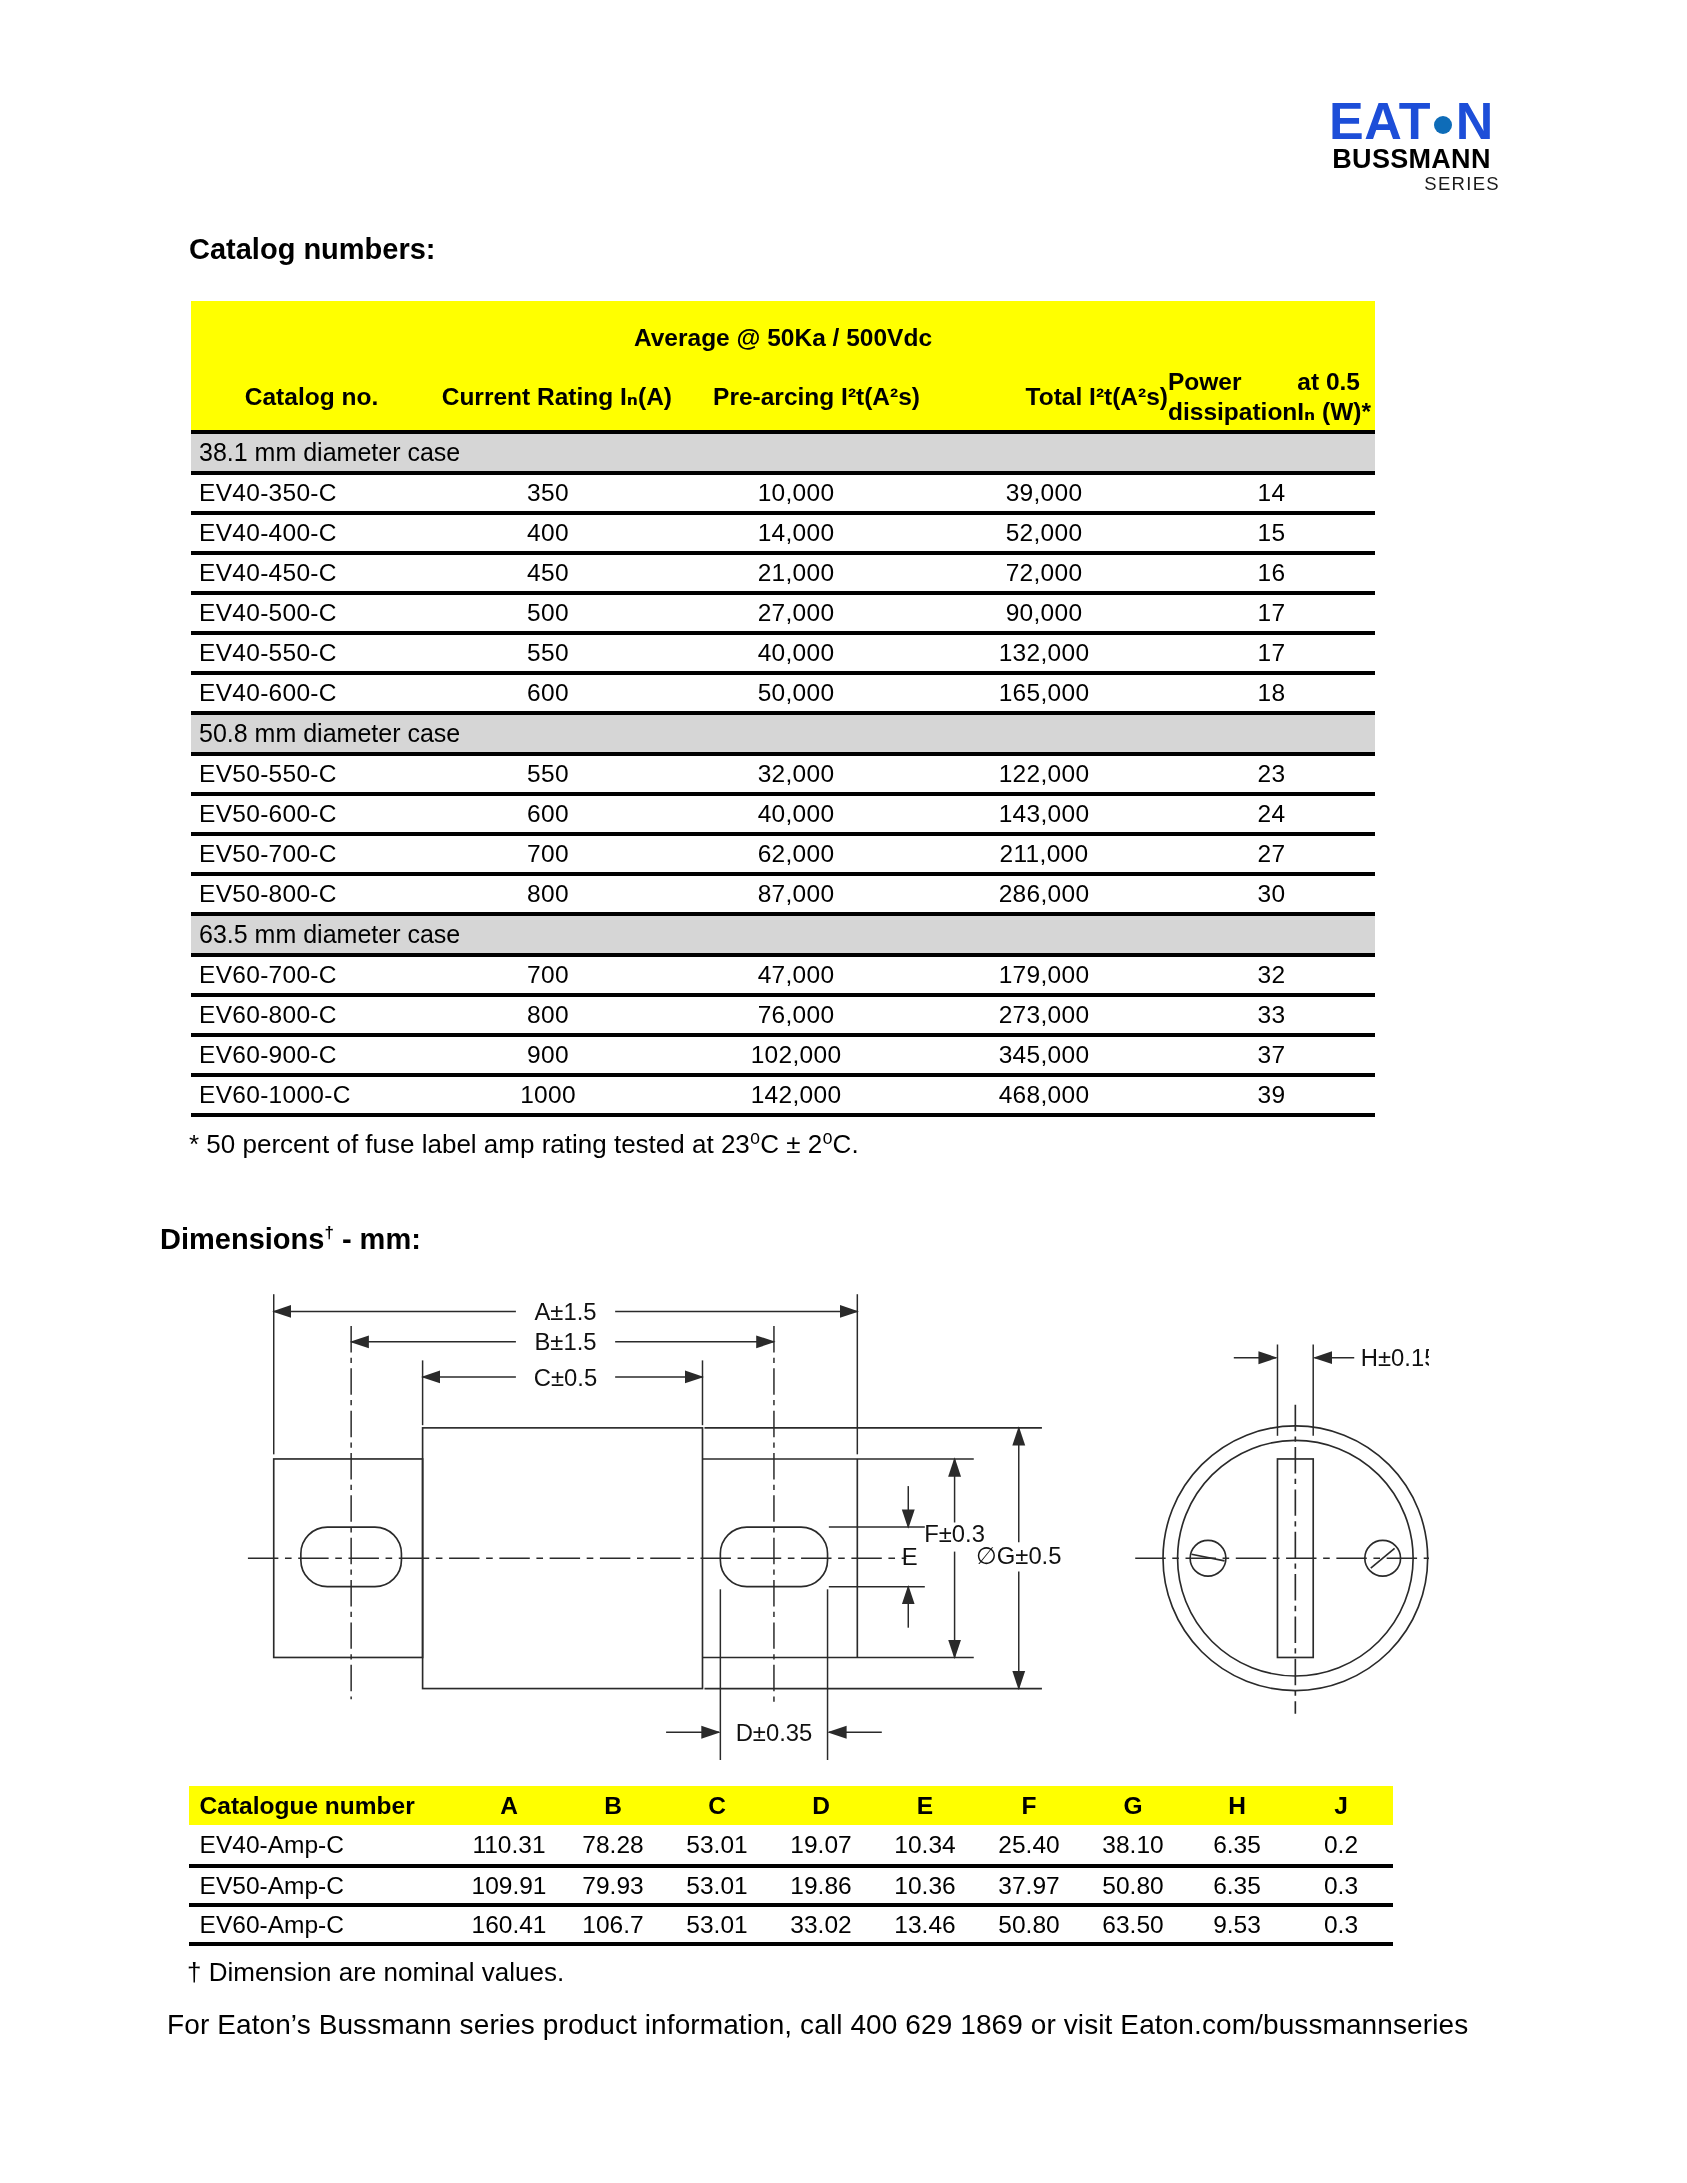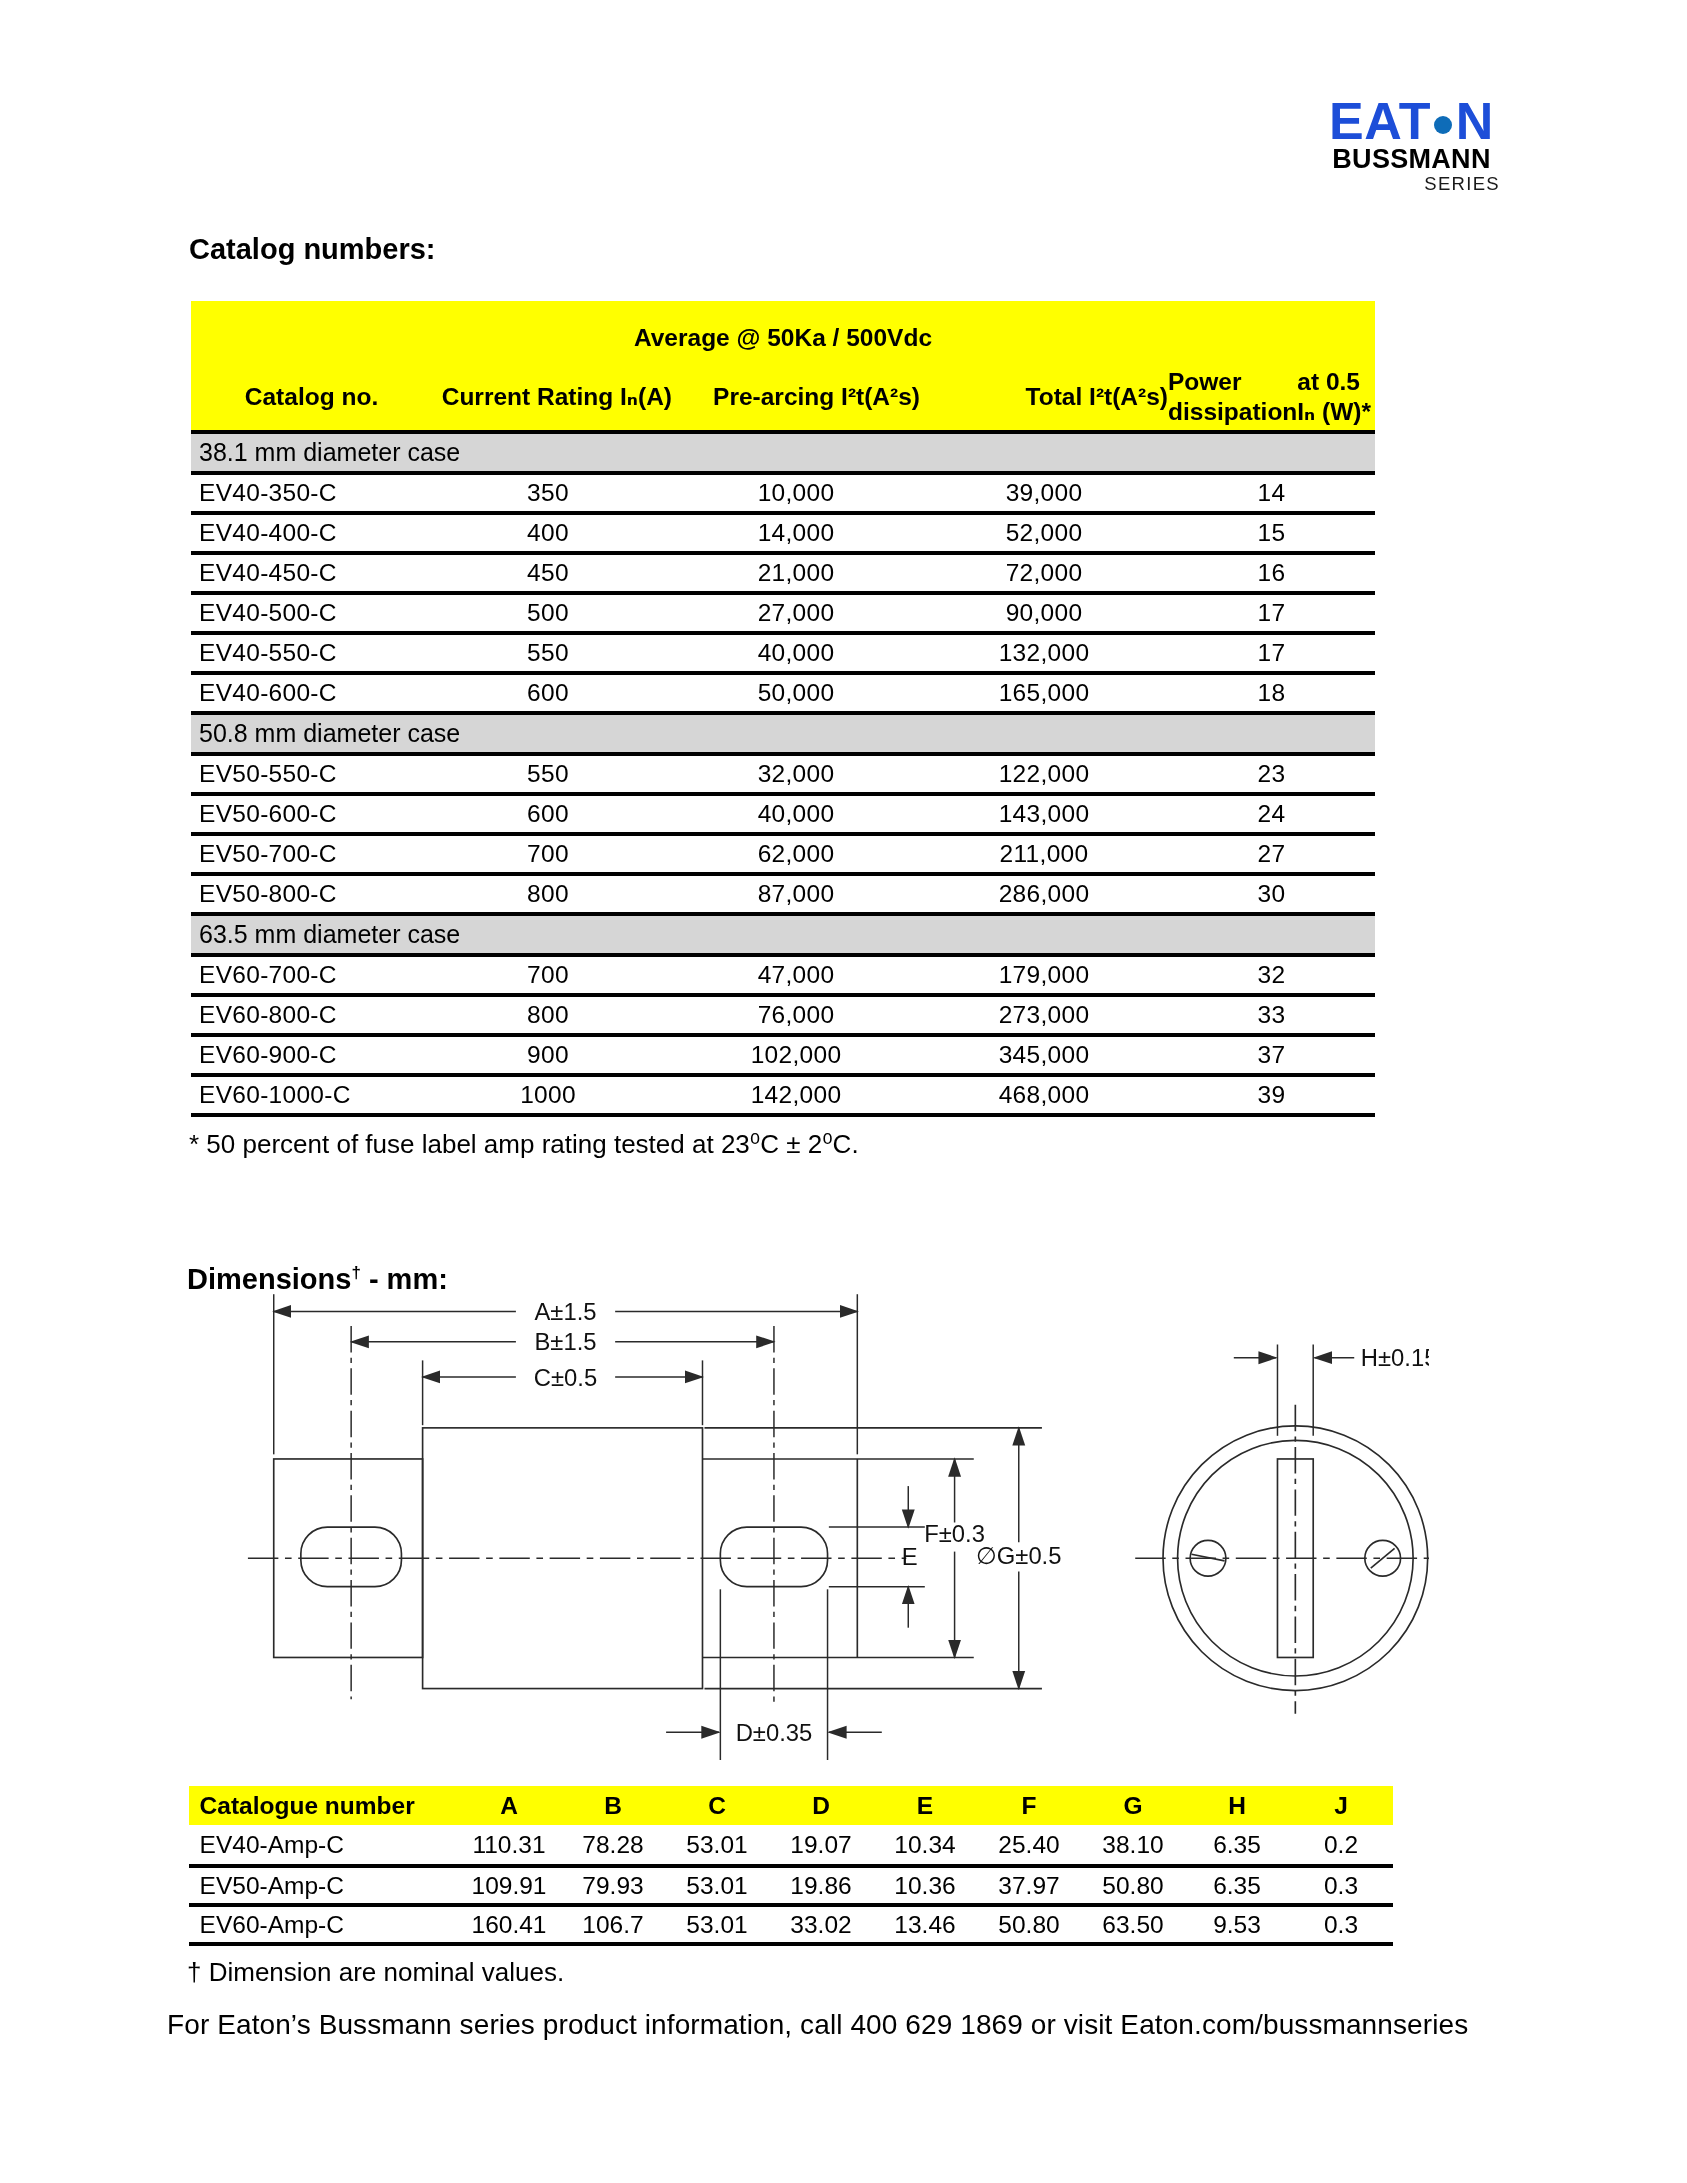--- a/index.html
+++ b/index.html
@@ -15,21 +15,21 @@
   .logo-word{font-size:52px;font-weight:800;letter-spacing:0.7px;line-height:46px;color:#1d4ed8;
     font-stretch:condensed;white-space:nowrap;}
   .logo-dot{display:inline-block;width:18px;height:18px;border-radius:50%;background:#0e6cb8;
     margin:0 3.3px;vertical-align:5.3px;}
   .logo-bussmann{font-size:27px;font-weight:800;letter-spacing:0.3px;color:#000000;line-height:30px;}
   .logo-series{font-size:18.5px;font-weight:500;letter-spacing:1.3px;color:#1a1a1a;line-height:20px;text-align:right;}
 
   
   .h1{font-size:29px;font-weight:bold;}
   .title-catalog{left:189px;top:233px;}
-  .title-dim{left:187px;top:1223px;margin-top:40px;}
+  .title-dim{left:160px;top:1223px;}
   .title-dim sup{font-size:17px;}
   .note{font-size:26px;}
   .note1{left:189px;top:1129px;}
   .note2{left:187px;top:1957px;}
   .footer{left:167px;top:2009px;font-size:28px;letter-spacing:0.1px;}
 
   
   .t1{left:191px;top:301px;width:1184px;border-bottom:4px solid #000;}
   .t1-head{background:#ffff00;height:129px;box-sizing:border-box;padding-top:9.3px;}
   .t1-span{height:32px;text-align:center;font-weight:bold;font-size:24.5px;line-height:32px;margin-top:12px;}

